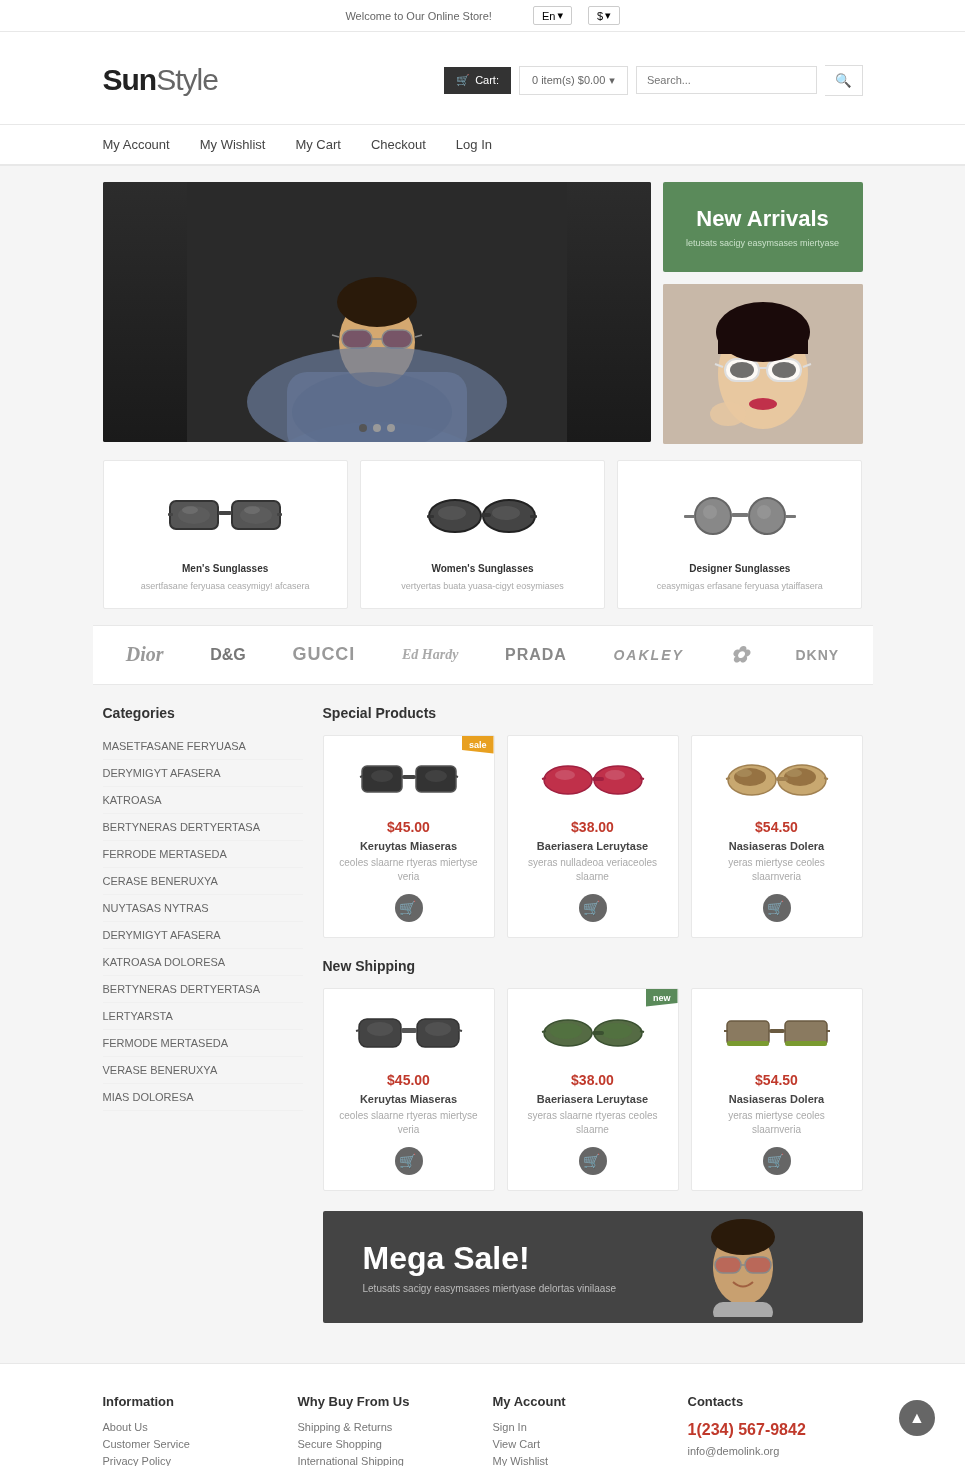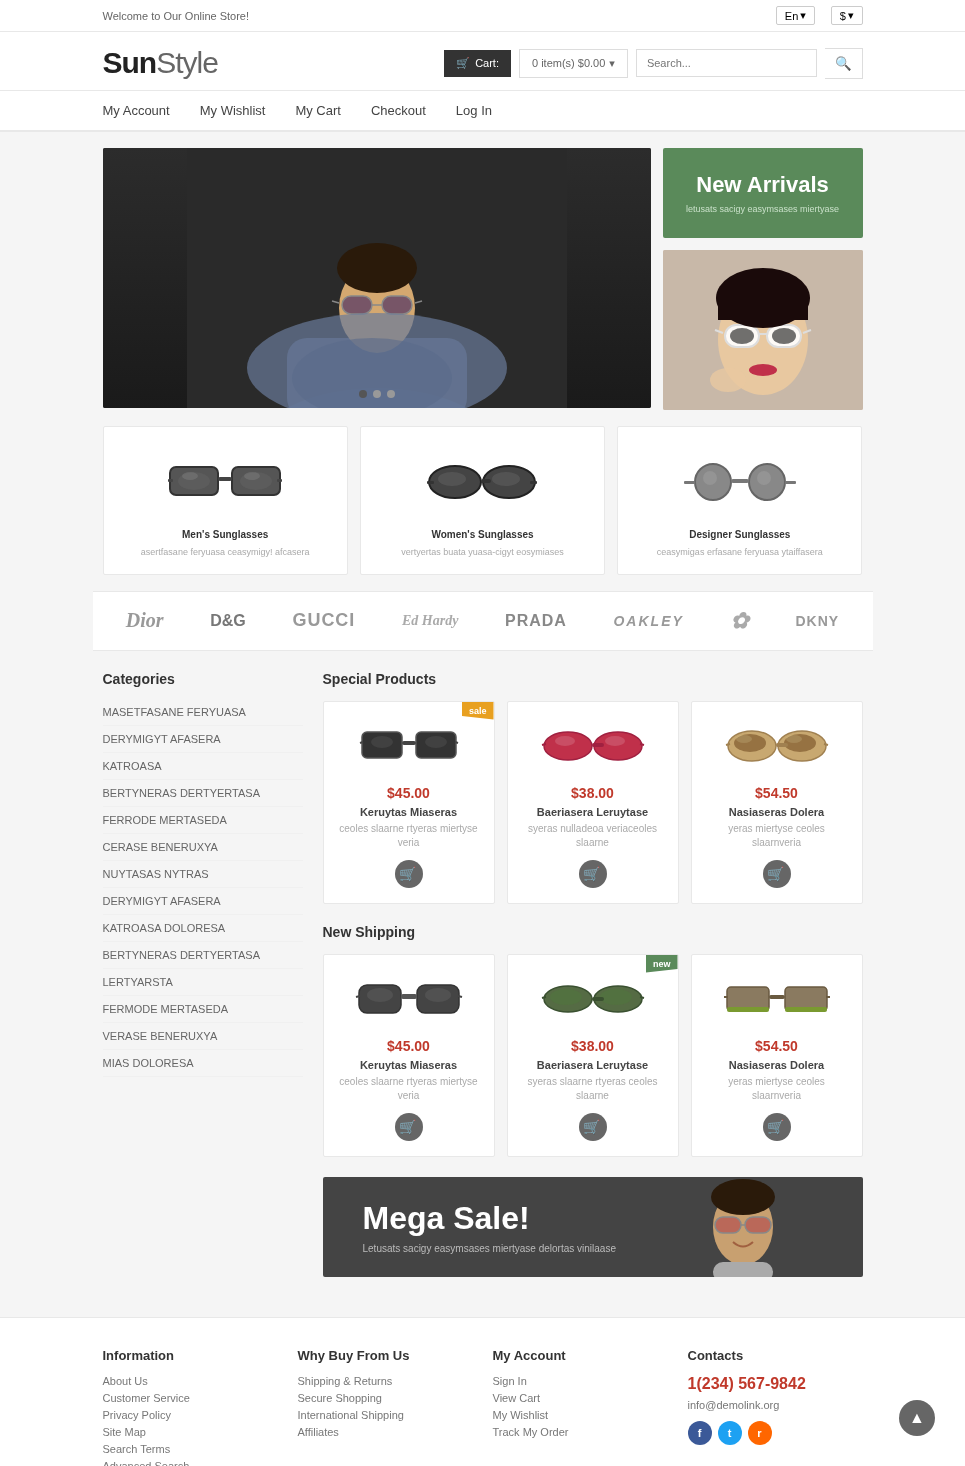--- a/index.html
+++ b/index.html
@@ -1,27 +1,27 @@
 <!DOCTYPE html>
 <html><head>
   <meta charset="utf-8">
   <style>
     * { margin: 0; padding: 0; box-sizing: border-box; }
     body { font-family: Arial, sans-serif; background: #f5f5f5; color: #333; font-size: 12px; }
     
     
     .top-bar { background: #fff; border-bottom: 1px solid #e8e8e8; padding: 6px 0; }
-    .top-bar-inner { max-width: 780px; margin: 0 auto; display: flex; justify-content: space-between; align-items: center; padding: 0 10px; }
+    .top-bar-inner { max-width: 780px; margin: 0 auto; display: flex; justify-content: center; align-items: center; padding: 0 10px; }
     .welcome-text { font-size: 11px; color: #666; }
     .lang-currency { display: flex; gap: 16px; margin-left: 41px; }
     .lang-btn, .currency-btn { background: #fff; border: 1px solid #ccc; padding: 2px 8px; font-size: 11px; cursor: pointer; border-radius: 2px; display: flex; align-items: center; gap: 2px; }
     
     
     .header { background: #fff; padding: 14px 0 10px; border-bottom: 1px solid #e8e8e8; }
-    .header-inner { max-width: 780px; margin: 0 auto; display: flex; justify-content: space-between; align-items: center; padding: 0 10px; }
+    .header-inner { max-width: 780px; margin: 17px auto; display: flex; justify-content: space-between; align-items: center; padding: 0 10px; }
     .logo { font-size: 30px; color: #333; font-weight: bold; letter-spacing: -1px; }
     .logo span { color: #666; font-weight: 300; }
     .logo strong { color: #222; font-weight: 900; }
     .header-right { display: flex; align-items: center; gap: 8px; }
     .cart-btn { background: #333; color: #fff; border: none; padding: 7px 12px; cursor: pointer; font-size: 11px; display: flex; align-items: center; gap: 5px; }
     .cart-info { background: #fff; border: 1px solid #ddd; padding: 7px 12px; font-size: 11px; color: #666; display: flex; align-items: center; gap: 4px; }
     .search-box { border: 1px solid #ddd; padding: 7px 10px; width: 181px; font-size: 11px; }
     .search-btn { background: #fff; border: 1px solid #ddd; padding: 7px 10px; cursor: pointer; border-left: none; }
     
     
@@ -73,21 +73,21 @@
     .product-card { background: #fff; border: 1px solid #e8e8e8; padding: 15px 12px; text-align: center; position: relative; border-radius: 2px; }
     .product-badge { position: absolute; top: 0; right: 0; background: #e8a020; color: #fff; font-size: 9px; padding: 4px 7px; font-weight: bold; clip-path: polygon(0 0, 100% 0, 100% 100%, 0 80%); }
     .product-badge.new { background: #5a8a5a; clip-path: polygon(0 0, 100% 0, 100% 80%, 0 100%); }
     .product-image { height: 60px; display: flex; align-items: center; justify-content: center; margin-bottom: 8px; }
     .product-price { font-size: 14px; color: #c0392b; font-weight: bold; margin-bottom: 5px; }
     .product-name { font-size: 11px; color: #444; margin-bottom: 4px; font-weight: 600; }
     .product-desc { font-size: 10px; color: #aaa; line-height: 1.4; margin-bottom: 10px; }
     .add-to-cart-btn { background: #666; color: #fff; border: none; width: 28px; height: 28px; border-radius: 50%; cursor: pointer; display: flex; align-items: center; justify-content: center; margin: 0 auto; font-size: 14px; }
     
     
-    .mega-sale-banner { background: #444; color: #fff; padding: 30px 40px; display: flex; align-items: center; justify-content: space-between; border-radius: 2px; margin-bottom: 20px; overflow: hidden; position: relative; height: 100px; }
+    .mega-sale-banner { background: #444; color: #fff; padding: 30px 40px; display: flex; align-items: center; justify-content: space-between; border-radius: 2px; margin-bottom: 20px; overflow: hidden; position: relative; height: 112px; }
     .mega-sale-text h2 { font-size: 32px; font-weight: bold; color: #fff; }
     .mega-sale-text p { font-size: 10px; color: #bbb; margin-top: 6px; }
     
     
     .footer { background: #fff; border-top: 1px solid #e8e8e8; padding: 30px 0 20px; }
     .footer-inner { max-width: 780px; margin: 0 auto; padding: 0 10px; }
     .footer-cols { display: grid; grid-template-columns: 1fr 1fr 1fr 1fr; gap: 20px; margin-bottom: 20px; }
     .footer-col-title { font-size: 13px; font-weight: bold; color: #333; margin-bottom: 12px; }
     .footer-link { display: block; font-size: 11px; color: #777; margin-bottom: 5px; cursor: pointer; text-decoration: none; }
     .contact-address { font-size: 11px; color: #777; line-height: 1.8; margin-bottom: 6px; }

